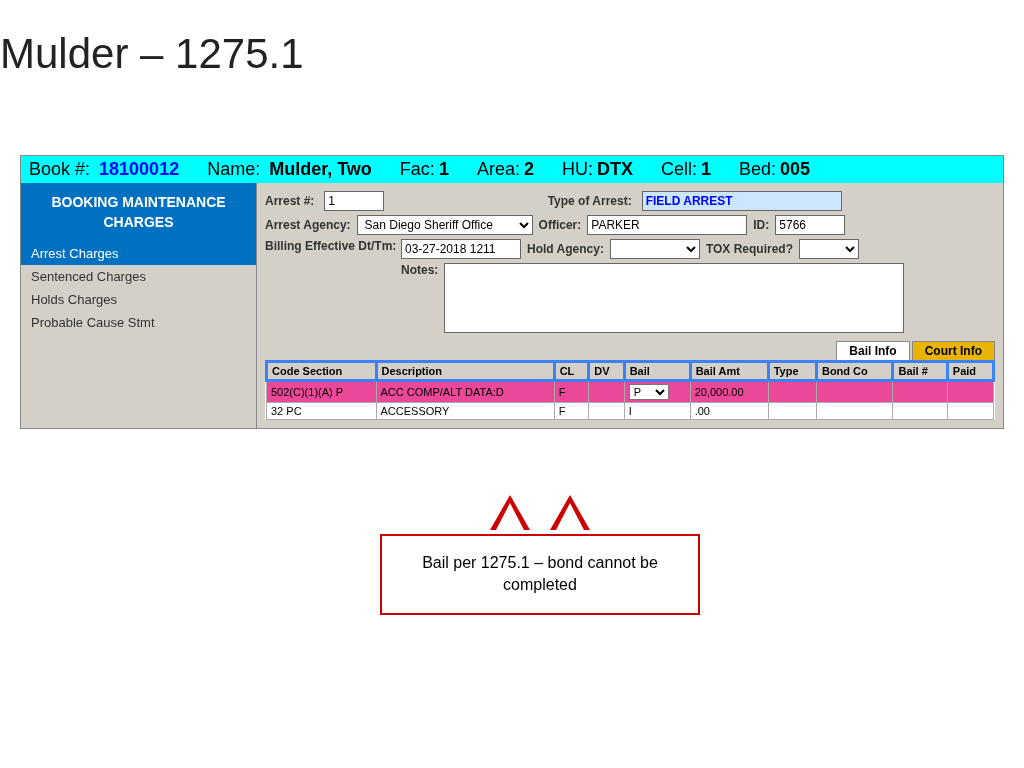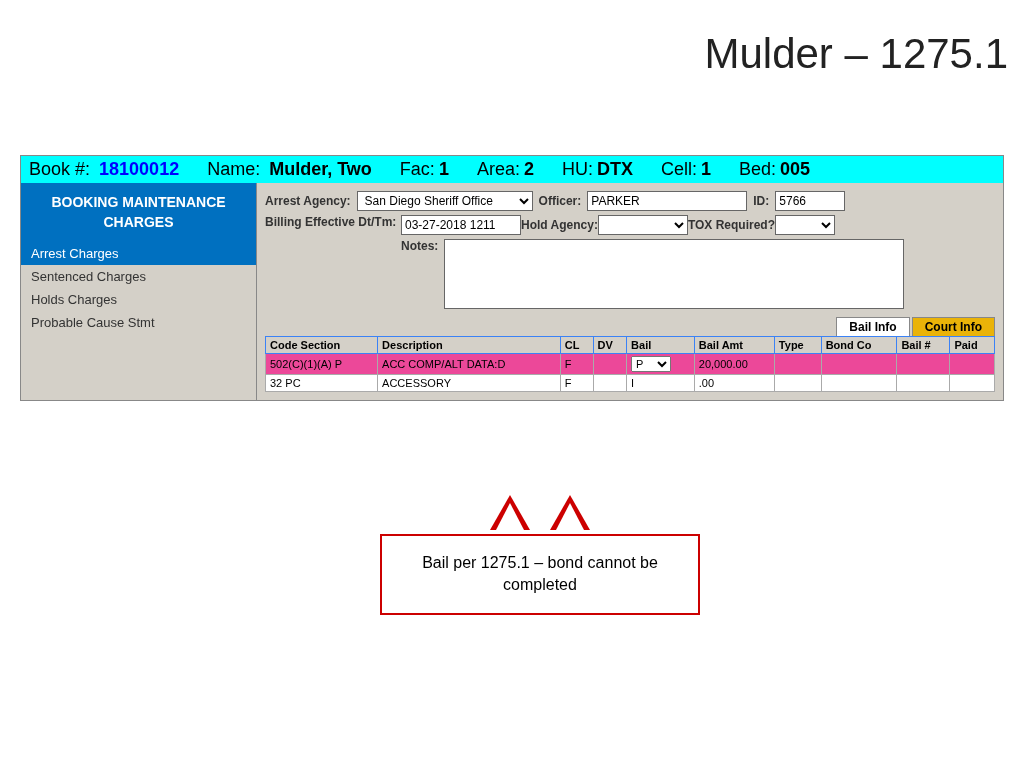--- a/index.html
+++ b/index.html
@@ -1,20 +1,20 @@
 <!DOCTYPE html>
 <html><head>
   <meta charset="utf-8">
   <style>
     * { margin: 0; padding: 0; box-sizing: border-box; }
     body { background: white; font-family: Arial, sans-serif; width: 1024px; height: 768px; overflow: hidden; position: relative; }
 
     
     #title-area {
-      text-align: right;
+      text-align: left;
       padding: 30px 16px 20px 0;
       font-size: 42px;
       font-weight: 300;
       color: #222;
     }
 
     
     #app-container {
       position: absolute;
       top: 155px;
@@ -112,21 +112,21 @@
     }
     #charges-table {
       width: 100%;
       border-collapse: collapse;
       background: white;
       border: 1px solid #888;
       font-size: 11px;
     }
     #charges-table th {
       background: #d4d0c8;
-      border: 1px solid #3b82f6;
+      border: 3px solid #3b82f6;
       padding: 2px 4px;
       text-align: left;
       font-size: 11px;
       white-space: nowrap;
       margin-top: 37px;
     }
     #charges-table td {
       border: 1px solid #aaa;
       padding: 2px 4px;
       font-size: 11px;
@@ -199,37 +199,45 @@
     <div id="sidebar">
       <div id="sidebar-title">BOOKING MAINTENANCE CHARGES</div>
       <div class="sidebar-item active">Arrest Charges</div>
       <div class="sidebar-item">Sentenced Charges</div>
       <div class="sidebar-item">Holds Charges</div>
       <div class="sidebar-item">Probable Cause Stmt</div>
     </div>
 
     <div id="main-content">
 
+      <div class="row1">
+        <span class="lbl">Arrest #:</span>
+        <input class="inp" type="text" value="1" style="width: 60px;">
+        <span style="flex:1"></span>
+        <span class="lbl">Type of Arrest:</span>
+        <input class="inp-blue" type="text" value="FIELD ARREST" style="width: 200px;">
+        <span style="flex:1"></span>
+      </div>
 
       <div class="row2">
         <span class="lbl">Arrest Agency:</span>
         <select class="inp" style="width:176px;">
           <option>San Diego Sheriff Office</option>
         </select>
         <span class="lbl">Officer:</span>
         <input class="inp" type="text" value="PARKER" style="width: 160px;">
         <span class="lbl">ID:</span>
         <input class="inp" type="text" value="5766" style="width: 70px;">
       </div>
 
 
       <div class="row4">
         <span class="lbl" style="text-align:center;width:130px;">Billing Effective Dt/Tm:</span>
         <div style="display:flex; flex-direction:column; gap:2px;">
-          <div style="display:flex; align-items:center; ">
+          <div style="display:flex; align-items:center; gap:6px;">
             <input class="inp" type="text" value="03-27-2018 1211" style="width: 120px;">
             <span class="lbl">Hold Agency:</span>
             <select class="inp" style="width:90px;"><option></option></select>
             <span class="lbl">TOX Required?</span>
             <select class="inp" style="width:60px;"><option></option></select>
           </div>
           <div style="display:flex; align-items:flex-start; gap:6px; margin-top:2px;">
             <span class="lbl">Notes:</span>
             <textarea class="inp-text" style=""></textarea>
           </div>

